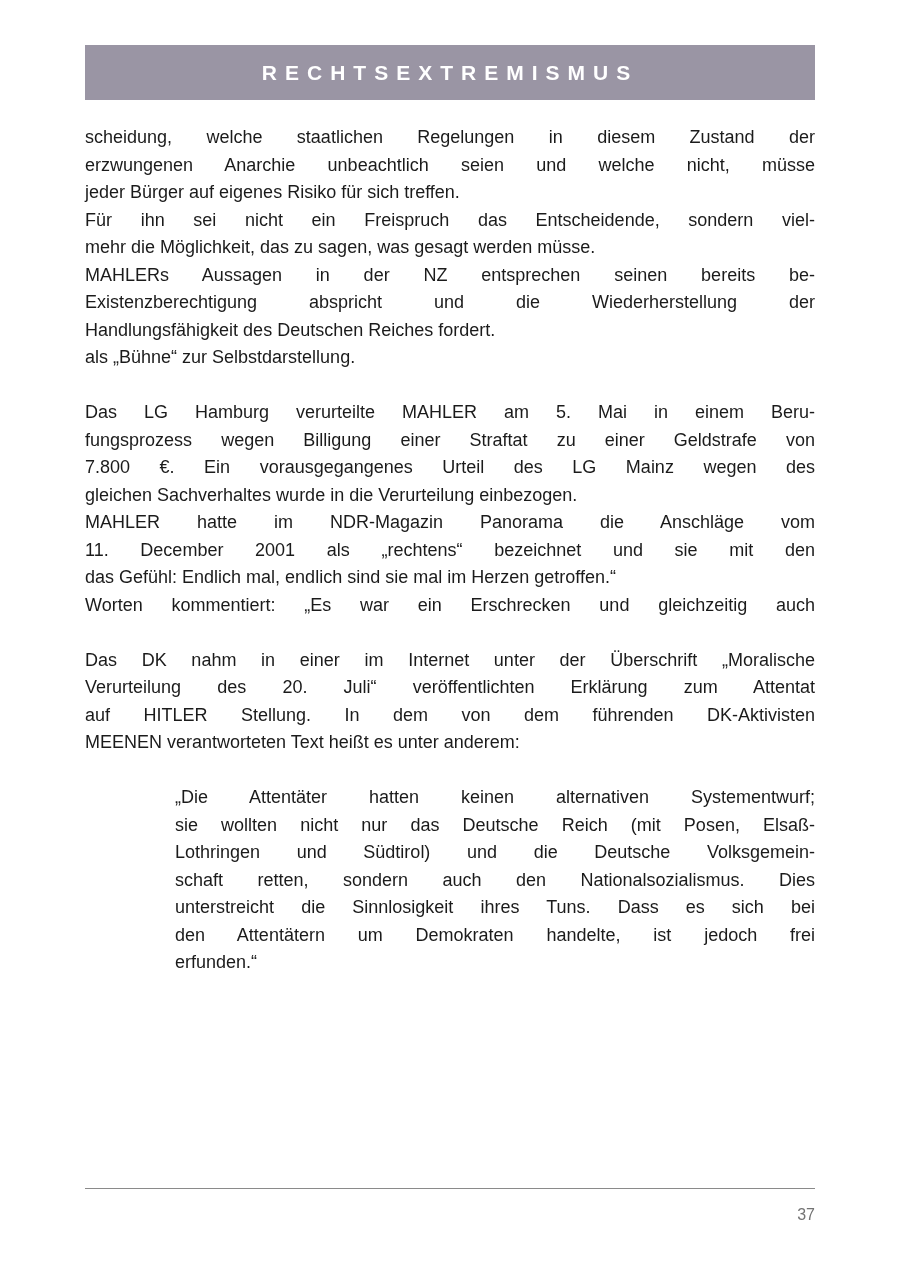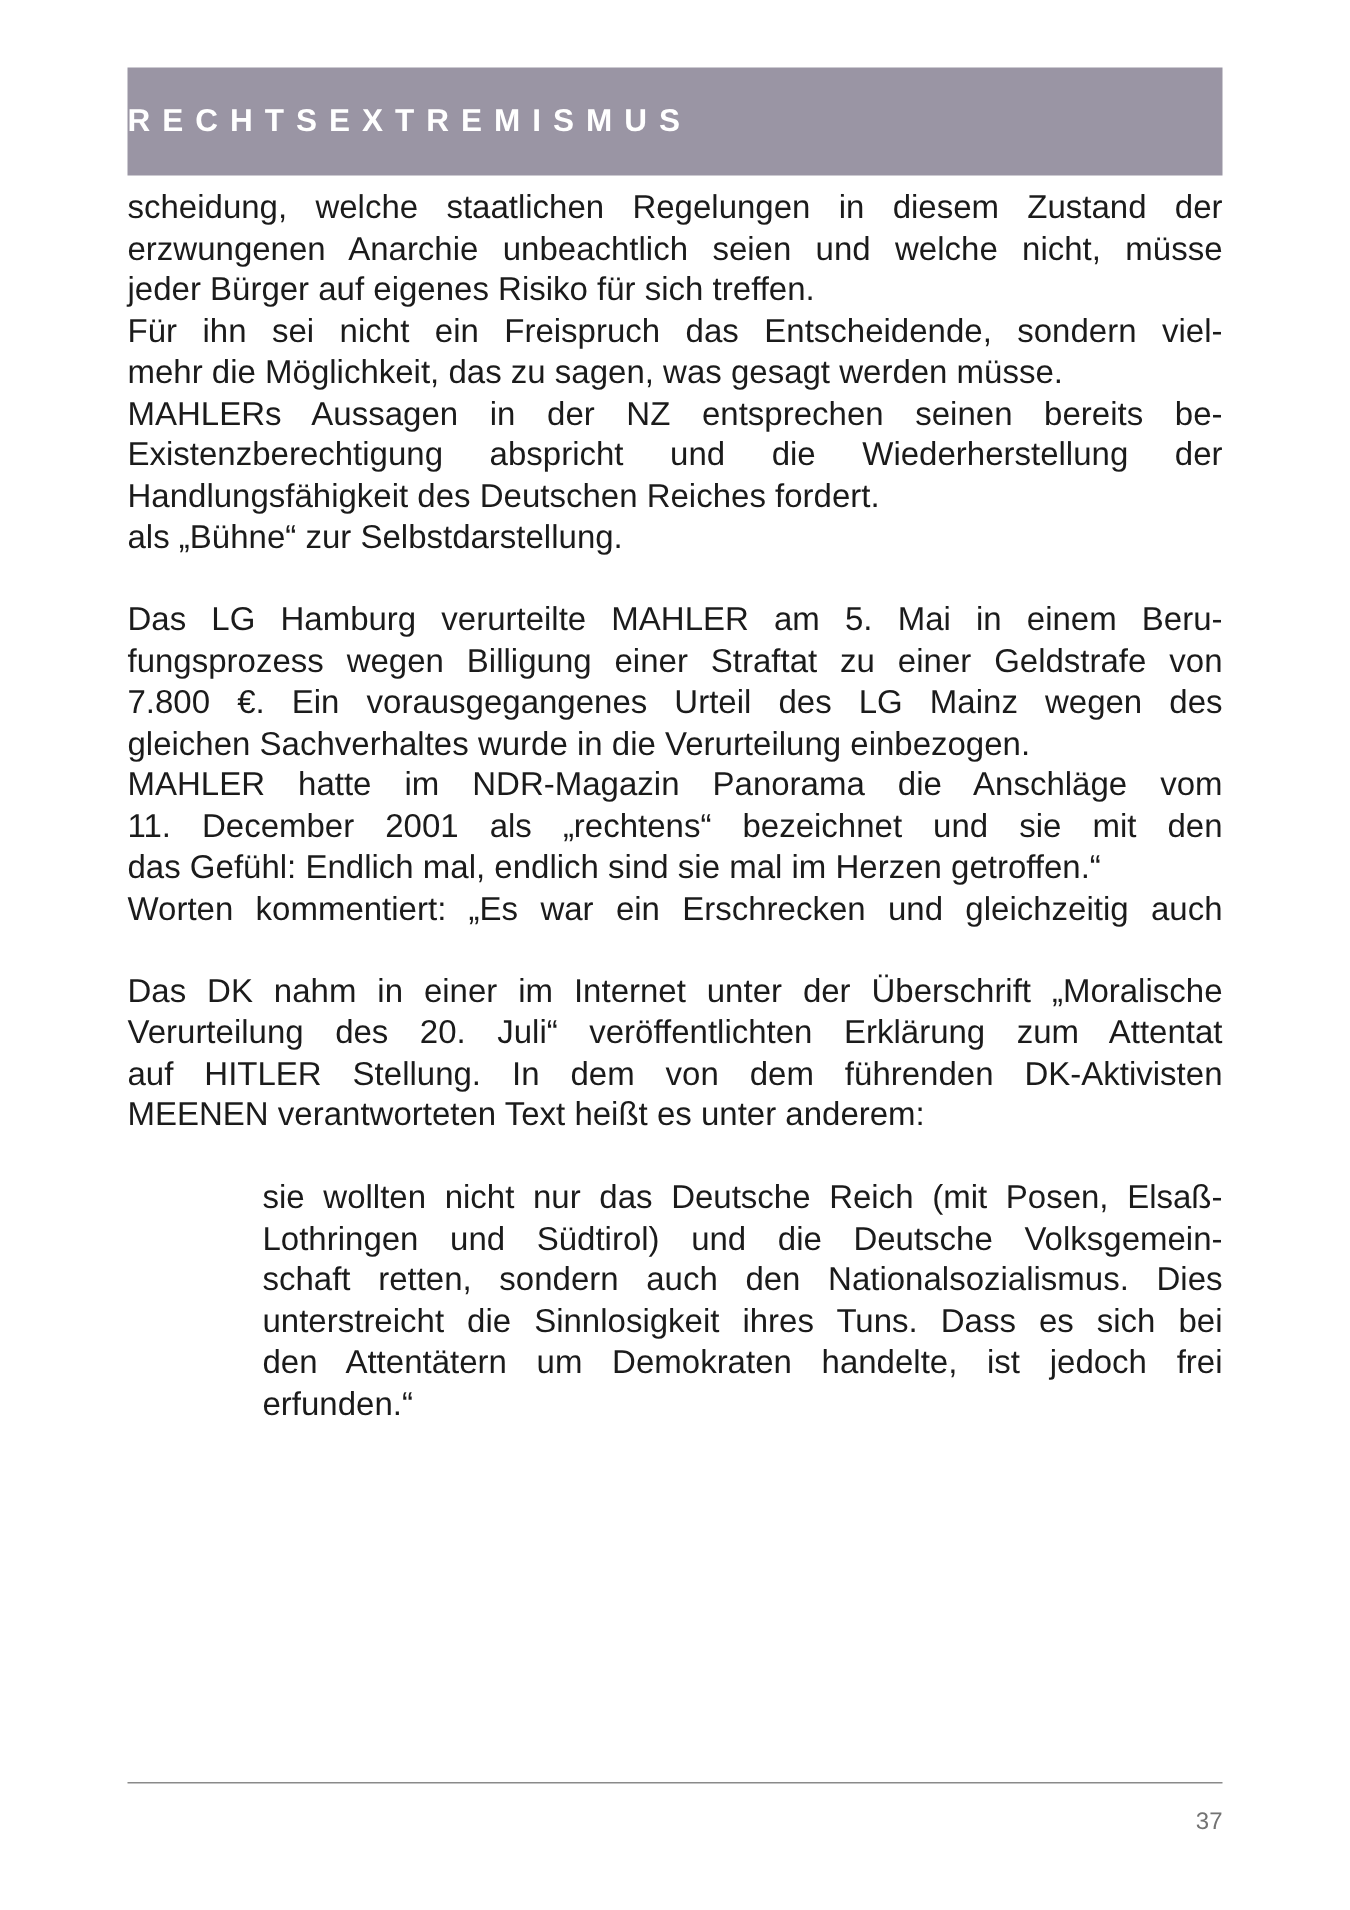--- a/index.html
+++ b/index.html
@@ -13,39 +13,39 @@
     height: 1273px;
     background: #ffffff;
     font-family: "Liberation Sans", sans-serif;
     overflow: hidden;
   }
   .header-banner {
     position: absolute;
     left: 85px;
     top: 45px;
     width: 730px;
-    height: 72px;
+    height: 55px;
     display: flex;
     align-items: center;
-    justify-content: flex-start;
+    justify-content: center;
     background: #9a95a4;
   }
   .section-title {
     color: #ffffff;
     font-weight: bold;
     font-size: 21px;
     letter-spacing: 8px;
     white-space: nowrap;
   }
   .content {
     position: absolute;
     left: 85px;
     top: 124px;
     width: 730px;
-    font-size: 22px;
+    font-size: 18px;
     line-height: 27.5px;
     color: #1b1b1b;
   }
   .block { margin: 0; }
   .block.gap { margin-top: 27.5px; }
   .block.indent { padding-left: 90px; }
   .line {
     text-align: justify;
     text-align-last: justify;
   }
@@ -109,20 +109,21 @@
         <div class="line last">das Gefühl: Endlich mal, endlich sind sie mal im Herzen getroffen.“</div>
         <div class="line">Worten kommentiert: „Es war ein Erschrecken und gleichzeitig auch</div>
       </div>
       <div class="block gap">
         <div class="line">Das DK nahm in einer im Internet unter der Überschrift „Moralische</div>
         <div class="line">Verurteilung des 20. Juli“ veröffentlichten Erklärung zum Attentat</div>
         <div class="line">auf HITLER Stellung. In dem von dem führenden DK-Aktivisten</div>
         <div class="line last">MEENEN verantworteten Text heißt es unter anderem:</div>
       </div>
       <div class="block gap indent">
+        <div class="line">„Die Attentäter hatten keinen alternativen Systementwurf;</div>
         <div class="line">sie wollten nicht nur das Deutsche Reich (mit Posen, Elsaß-</div>
         <div class="line">Lothringen und Südtirol) und die Deutsche Volksgemein-</div>
         <div class="line">schaft retten, sondern auch den Nationalsozialismus. Dies</div>
         <div class="line">unterstreicht die Sinnlosigkeit ihres Tuns. Dass es sich bei</div>
         <div class="line">den Attentätern um Demokraten handelte, ist jedoch frei</div>
         <div class="line last">erfunden.“</div>
       </div>
     </div>
 
   <hr class="footer-rule">

